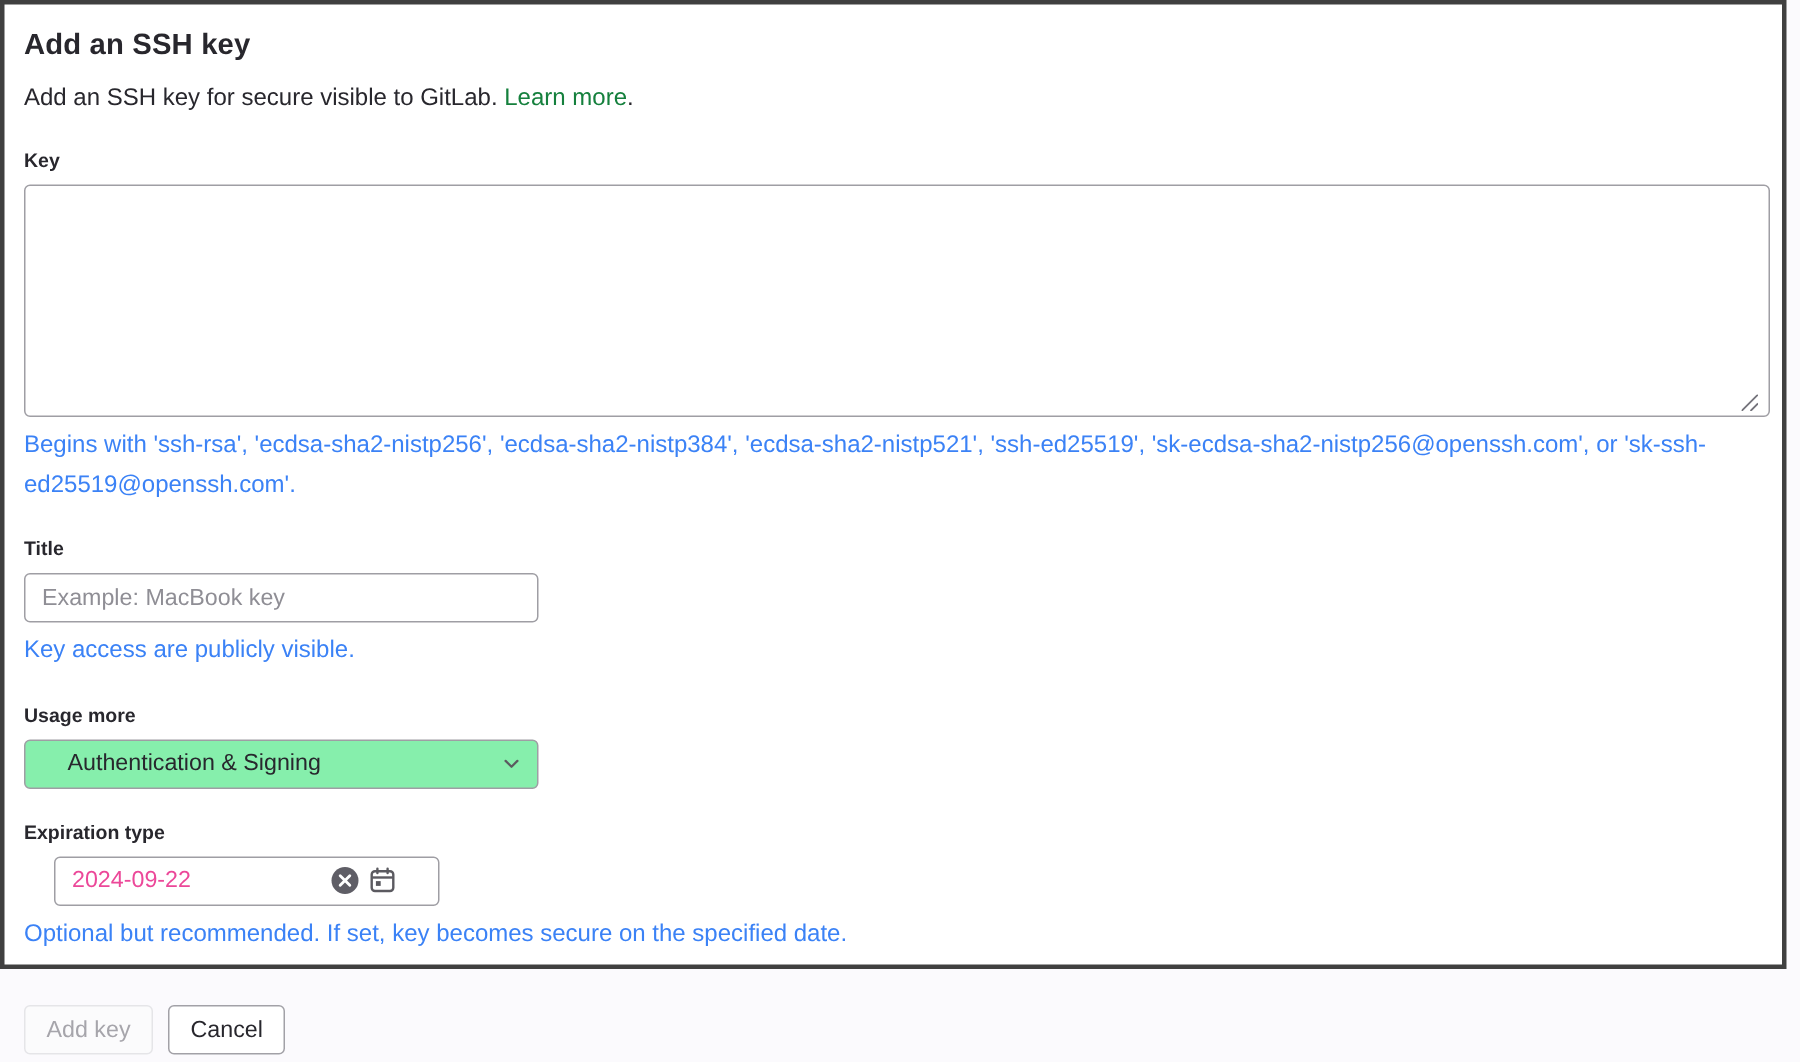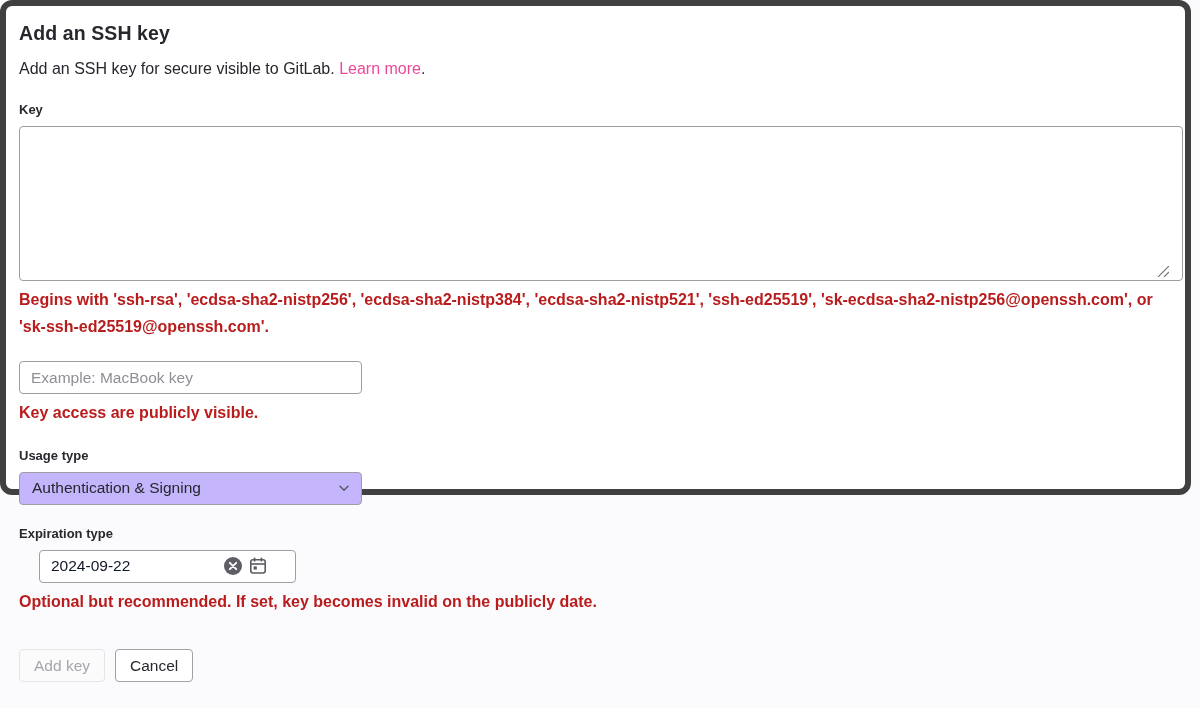--- a/index.html
+++ b/index.html
@@ -8,53 +8,52 @@
     width: 1200px; height: 708px;
     background: #fbfafd;
     font-family: "Liberation Sans", sans-serif;
     font-size: 16px;
     color: #28272d;
     -webkit-font-smoothing: antialiased;
   }
   .card {
     position: relative;
     width: 1191px;
-    height: 495px;
+    height: 646px;
     background: #ffffff;
-    border: 6px solid #404040;
-    border-radius: 12px;
+    border: 3px solid #404040;
+    border-radius: 0;
     padding: 14px 13px 24px 13px;
   }
   h1.page-title {
     margin: 2px 0 13px 0;
     font-size: 19.5px;
     font-weight: 700;
     letter-spacing: 0.1px;
   }
   .subtitle {
     margin: 0 0 22px 0;
     line-height: 1.4;
   }
   a.learn-more {
-    color: #ec4899;
+    color: #15803d;
     text-decoration: none;
     cursor: pointer;
   }
   .form-group { margin-bottom: 21px; }
   .form-label {
     display: block;
     font-weight: 700;
     font-size: 13px;
     margin-bottom: 9px;
   }
   .help-text {
-    color: #b91c1c;
+    color: #3b82f6;
     line-height: 1.65;
     margin-top: 6px;
-    font-weight: bold;
   }
   .textarea-wrap { position: relative; }
   textarea.key-textarea {
     display: block;
     width: 1164px;
     height: 155px;
     border: 1px solid #9f9ea4;
     border-radius: 4px;
     background: #fff;
     resize: none;
@@ -72,36 +71,36 @@
     pointer-events: none;
   }
   input.text-input {
     display: block;
     height: 33px;
     border: 1px solid #9f9ea4;
     border-radius: 4px;
     background: #fff;
     font-family: "Liberation Sans", sans-serif;
     font-size: 15.5px;
-    color: #0f172a;
+    color: #ec4899;
     padding: 0 11px;
     outline: none;
   }
   input.text-input::placeholder { color: #8f8e95; opacity: 1; }
   .title-input { width: 343px; }
   .select-box {
     position: relative;
     width: 343px;
     height: 33px;
     border: 1px solid #9f9ea4;
     border-radius: 4px;
-    background: #c4b5fd;
+    background: #86efac;
     display: flex;
     align-items: center;
-    padding: 0 32px 0 12px;
+    padding: 0 32px 0 28px;
     font-size: 15.5px;
     cursor: pointer;
   }
   .select-chevron {
     position: absolute;
     right: 10px;
     top: 50%;
     transform: translateY(-50%);
     display: flex;
   }
@@ -166,26 +165,27 @@
       <textarea class="key-textarea" style=""></textarea>
       <svg class="resize-handle" viewBox="0 0 11 11">
         <line x1="11" y1="0" x2="0" y2="11" stroke="#73727a" stroke-width="1.2"></line>
         <line x1="11" y1="6" x2="6" y2="11" stroke="#73727a" stroke-width="1.2"></line>
       </svg>
     </div>
     <div class="help-text">Begins with 'ssh-rsa', 'ecdsa-sha2-nistp256', 'ecdsa-sha2-nistp384', 'ecdsa-sha2-nistp521', 'ssh-ed25519', 'sk-ecdsa-sha2-nistp256@openssh.com', or 'sk-ssh-ed25519@openssh.com'.</div>
   </div>
 
   <div class="form-group">
+    <label class="form-label">Title</label>
     <input type="text" class="text-input title-input" placeholder="Example: MacBook key" style="">
     <div class="help-text">Key access are publicly visible.</div>
   </div>
 
   <div class="form-group">
-    <label class="form-label">Usage type</label>
+    <label class="form-label">Usage more</label>
     <div class="select-box">
       <span>Authentication &amp; Signing</span>
       <span class="select-chevron">
         <svg width="14" height="14" viewBox="0 0 16 16">
           <path d="M3.5 6l4.5 4.5L12.5 6" fill="none" stroke="#5b5a60" stroke-width="1.7" stroke-linecap="round" stroke-linejoin="round"></path>
         </svg>
       </span>
     </div>
   </div>
 
@@ -204,21 +204,21 @@
           <svg width="18" height="18" viewBox="0 0 18 18">
             <rect x="1.8" y="2.8" width="14.4" height="13.2" rx="2.2" fill="none" stroke="#5b5a60" stroke-width="1.6"></rect>
             <line x1="2.2" y1="7" x2="15.8" y2="7" stroke="#5b5a60" stroke-width="1.6"></line>
             <line x1="5.6" y1="1.2" x2="5.6" y2="4" stroke="#5b5a60" stroke-width="1.6" stroke-linecap="round"></line>
             <line x1="12.4" y1="1.2" x2="12.4" y2="4" stroke="#5b5a60" stroke-width="1.6" stroke-linecap="round"></line>
             <rect x="4.6" y="9.4" width="3.2" height="3.2" fill="#5b5a60"></rect>
           </svg>
         </button>
       </div>
     </div>
-    <div class="help-text">Optional but recommended. If set, key becomes invalid on the publicly date.</div>
+    <div class="help-text">Optional but recommended. If set, key becomes secure on the specified date.</div>
   </div>
 
   <div class="actions">
     <button class="btn btn-add" disabled="">Add key</button>
     <button class="btn btn-cancel">Cancel</button>
   </div>
 
 </div>
 
 </body></html>

